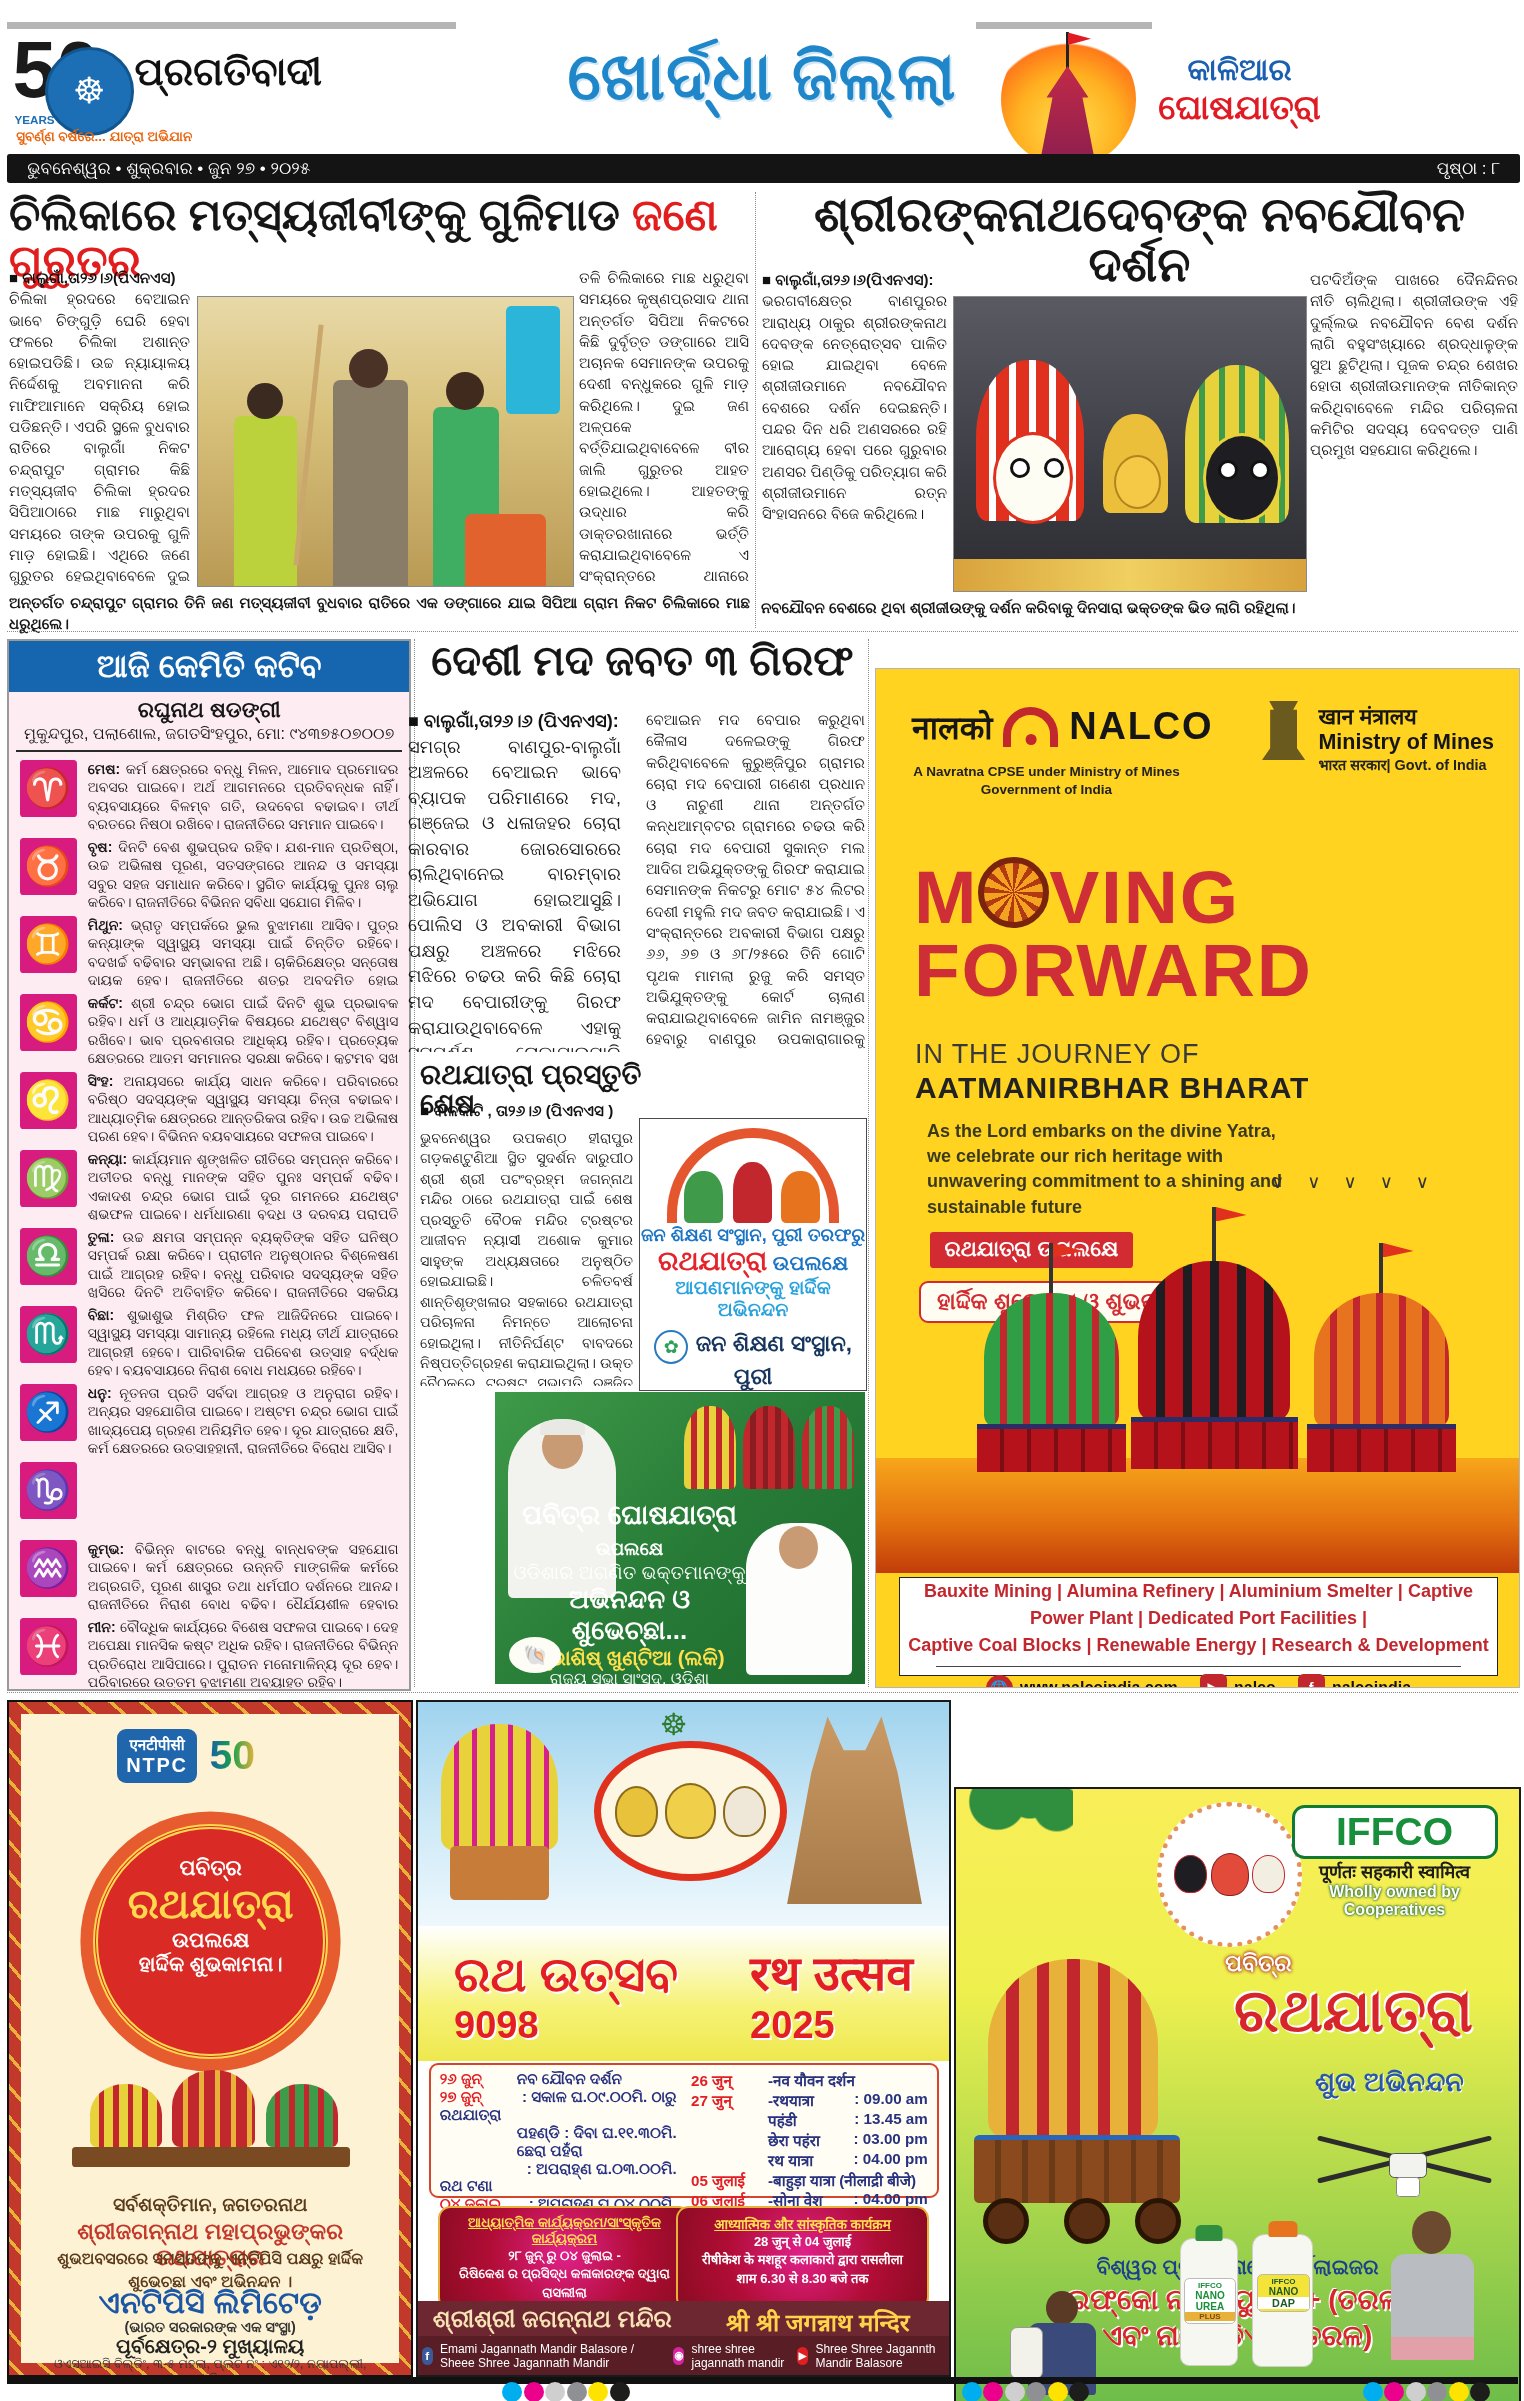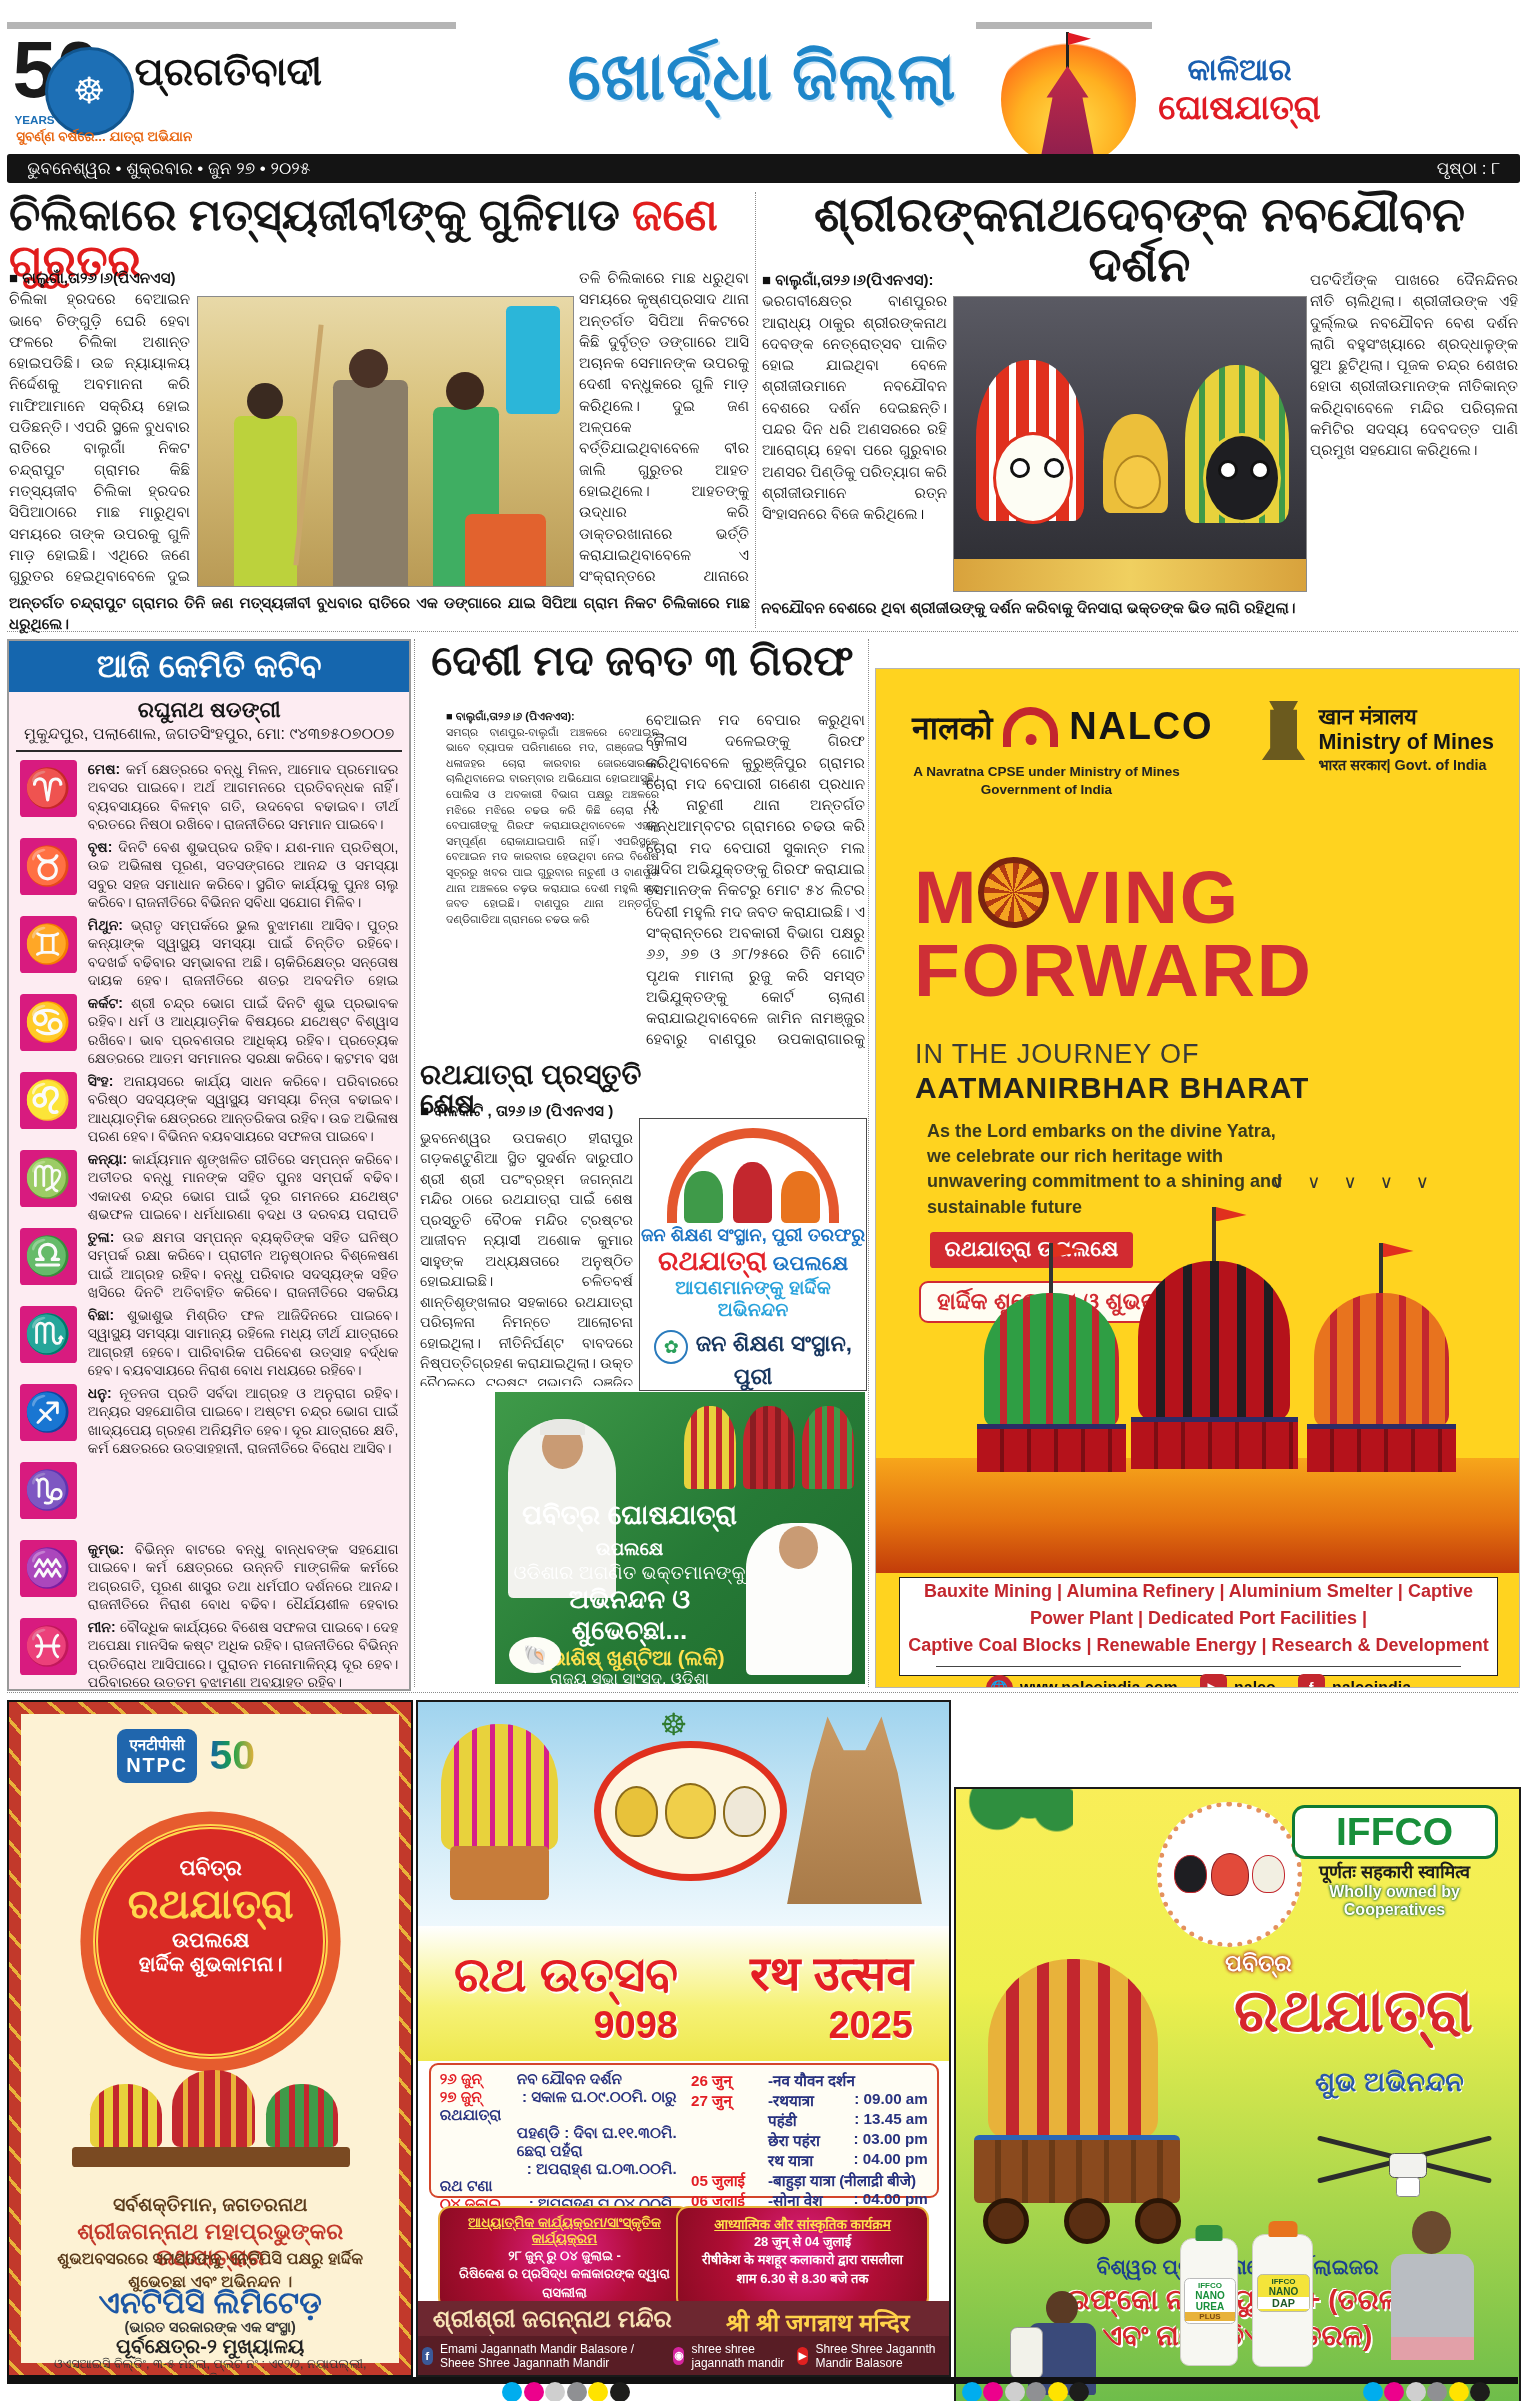--- a/index.html
+++ b/index.html
@@ -111,21 +111,21 @@
   .ntpc-co2{font-size:14.4px;color:#333;text-align:center;font-weight:700;}
   .ntpc-co3{font-size:20px;color:#222;text-align:center;font-weight:800;}
   .ntpc-ad{font-size:12.6px;color:#333;text-align:center;}
   
   .mandir{border:2.7px solid #1a1a1a;overflow:hidden;background:#fff;}
   .m-top{background:linear-gradient(180deg,#9fd3ee 0%,#cfeaf7 55%,#eef8fd 100%);}
   .m-oval{position:absolute;border-radius:50%;background:#fdf6e2;border:7.2px solid #e0301e;display:flex;align-items:center;justify-content:center;gap:7.2px;}
   .m-face{width:39px;height:47px;border-radius:50% 50% 45% 45%;}
   .m-title-od{font-size:48px;font-weight:800;color:#e31e24;text-shadow:1.8px 1.8px 0 #fff;}
   .m-year{font-size:38px;font-weight:800;color:#e31e24;text-shadow:1.8px 1.8px 0 #fff;}
-  .m-band{background:linear-gradient(180deg,#ffffff 0%,#f6f276 60%,#eee84e 100%);text-align:right;}
+  .m-band{background:linear-gradient(180deg,#ffffff 0%,#f6f276 60%,#eee84e 100%);text-align:left;}
   .sch{font-size:15.2px;color:#28327f;font-weight:700;}
   .sch .d{color:#e31e24;display:inline-block;width:77px;font-weight:800;}
   .sch .t{float:right;color:#28327f;}
   .rbox{background:radial-gradient(circle at 50% 45%,#e0218a 0%,#b00d35 55%,#8a0b22 100%);border:2.7px solid #e8b23a;border-radius:12.6px;color:#fff;text-align:center;padding:7.2px 9px;}
   .rbox .rt{color:#ffe14d;font-weight:800;text-decoration:underline;font-size:13.5px;}
   .rbox .rl{font-size:13px;font-weight:700;line-height:1.4;}
   .m-foot{background:#6d2730;color:#fff;}
   .m-foot .nm1{font-size:24px;font-weight:800;color:#f8e3b5;}
   .m-foot .nm2{font-size:24px;font-weight:800;color:#ffd24a;}
   .m-foot .ad1{font-size:17px;font-weight:700;}
@@ -282,21 +282,21 @@
         <div class="zic">♒</div>
         <div class="ztx"><b>କୁମ୍ଭ:</b> <span>ବିଭିନ୍ନ ବାଟରେ ବନ୍ଧୁ ବାନ୍ଧବଙ୍କ ସହଯୋଗ ପାଇବେ। କର୍ମ କ୍ଷେତ୍ରରେ ଉନ୍ନତି ମାଙ୍ଗଳିକ କର୍ମରେ ଅଗ୍ରଗତି, ପୂରଣ ଶାସ୍ତ୍ର ତଥା ଧର୍ମପୀଠ ଦର୍ଶନରେ ଆନନ୍ଦ। ରାଜନୀତିରେ ନିରାଶ ବୋଧ ବଢିବ। ଧୈର୍ଯ୍ୟଶୀଳ ହେବାର ଆବଶ୍ୟକତା ଅଛି।</span></div>
       </div>
     <div class="hrow">
         <div class="zic">♓</div>
         <div class="ztx"><b>ମୀନ:</b> <span>ବୌଦ୍ଧିକ କାର୍ଯ୍ୟରେ ବିଶେଷ ସଫଳତା ପାଇବେ। ଦେହ ଅପେକ୍ଷା ମାନସିକ କଷ୍ଟ ଅଧିକ ରହିବ। ରାଜନୀତିରେ ବିଭିନ୍ନ ପ୍ରତିରୋଧ ଆସିପାରେ। ପୁରାତନ ମନୋମାଳିନ୍ୟ ଦୂର ହେବ। ପରିବାରରେ ଉତ୍ତମ ବୁଝାମଣା ଅବ୍ୟାହତ ରହିବ।</span></div>
       </div>
   </div>
 
   <div class="abs hl" style="left:420px;top:639px;width:445px;font-size:42px;text-align:center;">ଦେଶୀ ମଦ ଜବତ ୩ ଗିରଫ</div>
-  <div class="abs nb" style="left:446px;top:709px;width:213px;height:343px;font-size:11px;">
+  <div class="abs nb" style="left:408px;top:709px;width:213px;height:343px;font-size:18px;">
     <div class="byline">■ ବାଲୁଗାଁ,ତା୨୬।୬ (ପିଏନଏସ):</div>
     <span>ସମଗ୍ର ବାଣପୁର-ବାଲୁଗାଁ ଅଞ୍ଚଳରେ ବେଆଇନ ଭାବେ ବ୍ୟାପକ ପରିମାଣରେ ମଦ, ଗଞ୍ଜେଇ ଓ ଧଳାଜହର ଚୋରା କାରବାର ଜୋରସୋରରେ ଚାଲିଥିବାନେଇ ବାରମ୍ବାର ଅଭିଯୋଗ ହୋଇଆସୁଛି। ପୋଲିସ ଓ ଅବକାରୀ ବିଭାଗ ପକ୍ଷରୁ ଅଞ୍ଚଳରେ ମଝିରେ ମଝିରେ ଚଢଉ କରି କିଛି ଚୋରା ମଦ ବେପାରୀଙ୍କୁ ଗିରଫ କରାଯାଉଥିବାବେଳେ ଏହାକୁ ସମ୍ପୂର୍ଣ୍ଣ ରୋକାଯାଇପାରି ନାହିଁ। ଏପରିସ୍ଥଳେ ବେଆଇନ ମଦ କାରବାର ହେଉଥିବା ନେଇ ବିଶେଷ ସୂତ୍ରରୁ ଖବର ପାଇ ଗୁରୁବାର ନାଚୁଣୀ ଓ ବାଣପୁର ଥାନା ଅଞ୍ଚଳରେ ଚଢ଼ଉ କରାଯାଇ ଦେଶୀ ମହୁଲି ମଦ ଜବତ ହୋଇଛି। ବାଣପୁର ଥାନା ଅନ୍ତର୍ଗତ ଦଣ୍ଡିଗାଡିଆ ଗ୍ରାମରେ ଚଢଉ କରି</span>
   </div>
   <div class="abs nb" style="left:646px;top:709px;width:219px;height:343px;font-size:15px;">ବେଆଇନ ମଦ ବେପାର କରୁଥିବା କୈଳାସ ଦଳେଇଙ୍କୁ ଗିରଫ କରିଥିବାବେଳେ କୁରୁଞ୍ଜିପୁର ଗ୍ରାମର ଚୋରା ମଦ ବେପାରୀ ଗଣେଶ ପ୍ରଧାନ ଓ ନାଚୁଣୀ ଥାନା ଅନ୍ତର୍ଗତ କନ୍ଧଆମ୍ବଟର ଗ୍ରାମରେ ଚଢଉ କରି ଚୋରା ମଦ ବେପାରୀ ସୁକାନ୍ତ ମଲ ଆଦିଗ ଅଭିଯୁକ୍ତଙ୍କୁ ଗିରଫ କରାଯାଇ ସେମାନଙ୍କ ନିକଟରୁ ମୋଟ ୫୪ ଲିଟର ଦେଶୀ ମହୁଲି ମଦ ଜବତ କରାଯାଇଛି। ଏ ସଂକ୍ରାନ୍ତରେ ଅବକାରୀ ବିଭାଗ ପକ୍ଷରୁ ୬୬, ୬୭ ଓ ୬୮/୨୫ରେ ତିନି ଗୋଟି ପୃଥକ ମାମଲା ରୁଜୁ କରି ସମସ୍ତ ଅଭିଯୁକ୍ତଙ୍କୁ କୋର୍ଟ ଚାଲାଣ କରାଯାଇଥିବାବେଳେ ଜାମିନ ନାମଞ୍ଜୁର ହେବାରୁ ବାଣପୁର ଉପକାରାଗାରକୁ ପଠାଇ ଦିଆଯାଇଛି। ଏହି ଚଢଉରେ ଅବକାରୀ ଅଧିକାରୀ ପ୍ରମୁଖ ସାମିଲ ଥିଲେ।</div>
 
   <div class="abs hl" style="left:420px;top:1060px;width:224px;font-size:28px;">ରଥଯାତ୍ରା ପ୍ରସ୍ତୁତି ଶେଷ</div>
   <div class="abs byline" style="left:420px;top:1102px;width:215px;font-size:15.2px;">■ ବାଳକାଟି , ତା୨୬।୬ (ପିଏନଏସ )</div>
   <div class="abs nb" style="left:420px;top:1128px;width:213px;height:258px;font-size:14.4px;">ଭୁବନେଶ୍ୱର ଉପକଣ୍ଠ ହୀରାପୁର ଗଡ଼କଣ୍ଟୁଣିଆ ସ୍ଥିତ ସୁଦର୍ଶନ ଦାରୁପୀଠ ଶ୍ରୀ ଶ୍ରୀ ପଟଂବ୍ରହ୍ମ ଜଗନ୍ନାଥ ମନ୍ଦିର ଠାରେ ରଥଯାତ୍ରା ପାଇଁ ଶେଷ ପ୍ରସ୍ତୁତି ବୈଠକ ମନ୍ଦିର ଟ୍ରଷ୍ଟର ଆଜୀବନ ନ୍ୟାସୀ ଅଶୋକ କୁମାର ସାହୁଙ୍କ ଅଧ୍ୟକ୍ଷତାରେ ଅନୁଷ୍ଠିତ ହୋଇଯାଇଛି। ଚଳିତବର୍ଷ ଶାନ୍ତିଶୃଙ୍ଖଳାର ସହକାରେ ରଥଯାତ୍ରା ପରିଚାଳନା ନିମନ୍ତେ ଆଲୋଚନା ହୋଇଥିଲା। ନୀତିନିର୍ଘଣ୍ଟ ବାବଦରେ ନିଷ୍ପତ୍ତିଗ୍ରହଣ କରାଯାଇଥିଲା। ଉକ୍ତ ବୈଠକରେ ଟ୍ରଷ୍ଟ ସଭାପତି ରଞ୍ଜିତ ସାହୁ, ସୁବାସ ଜେନା, ସତୀଶ ମିଶ୍ର, ଲକ୍ଷ୍ମଣ ଜେନା, ବାମଦେବ ପରିଡା , ପୂଜକ ବଳରାମ ମିଶ୍ର ପ୍ରମୁଖ ଯୋଗ ଦେଇଥିଲେ।</div>
 
   <div class="abs jss" style="left:639px;top:1118px;width:226px;height:271px;">

